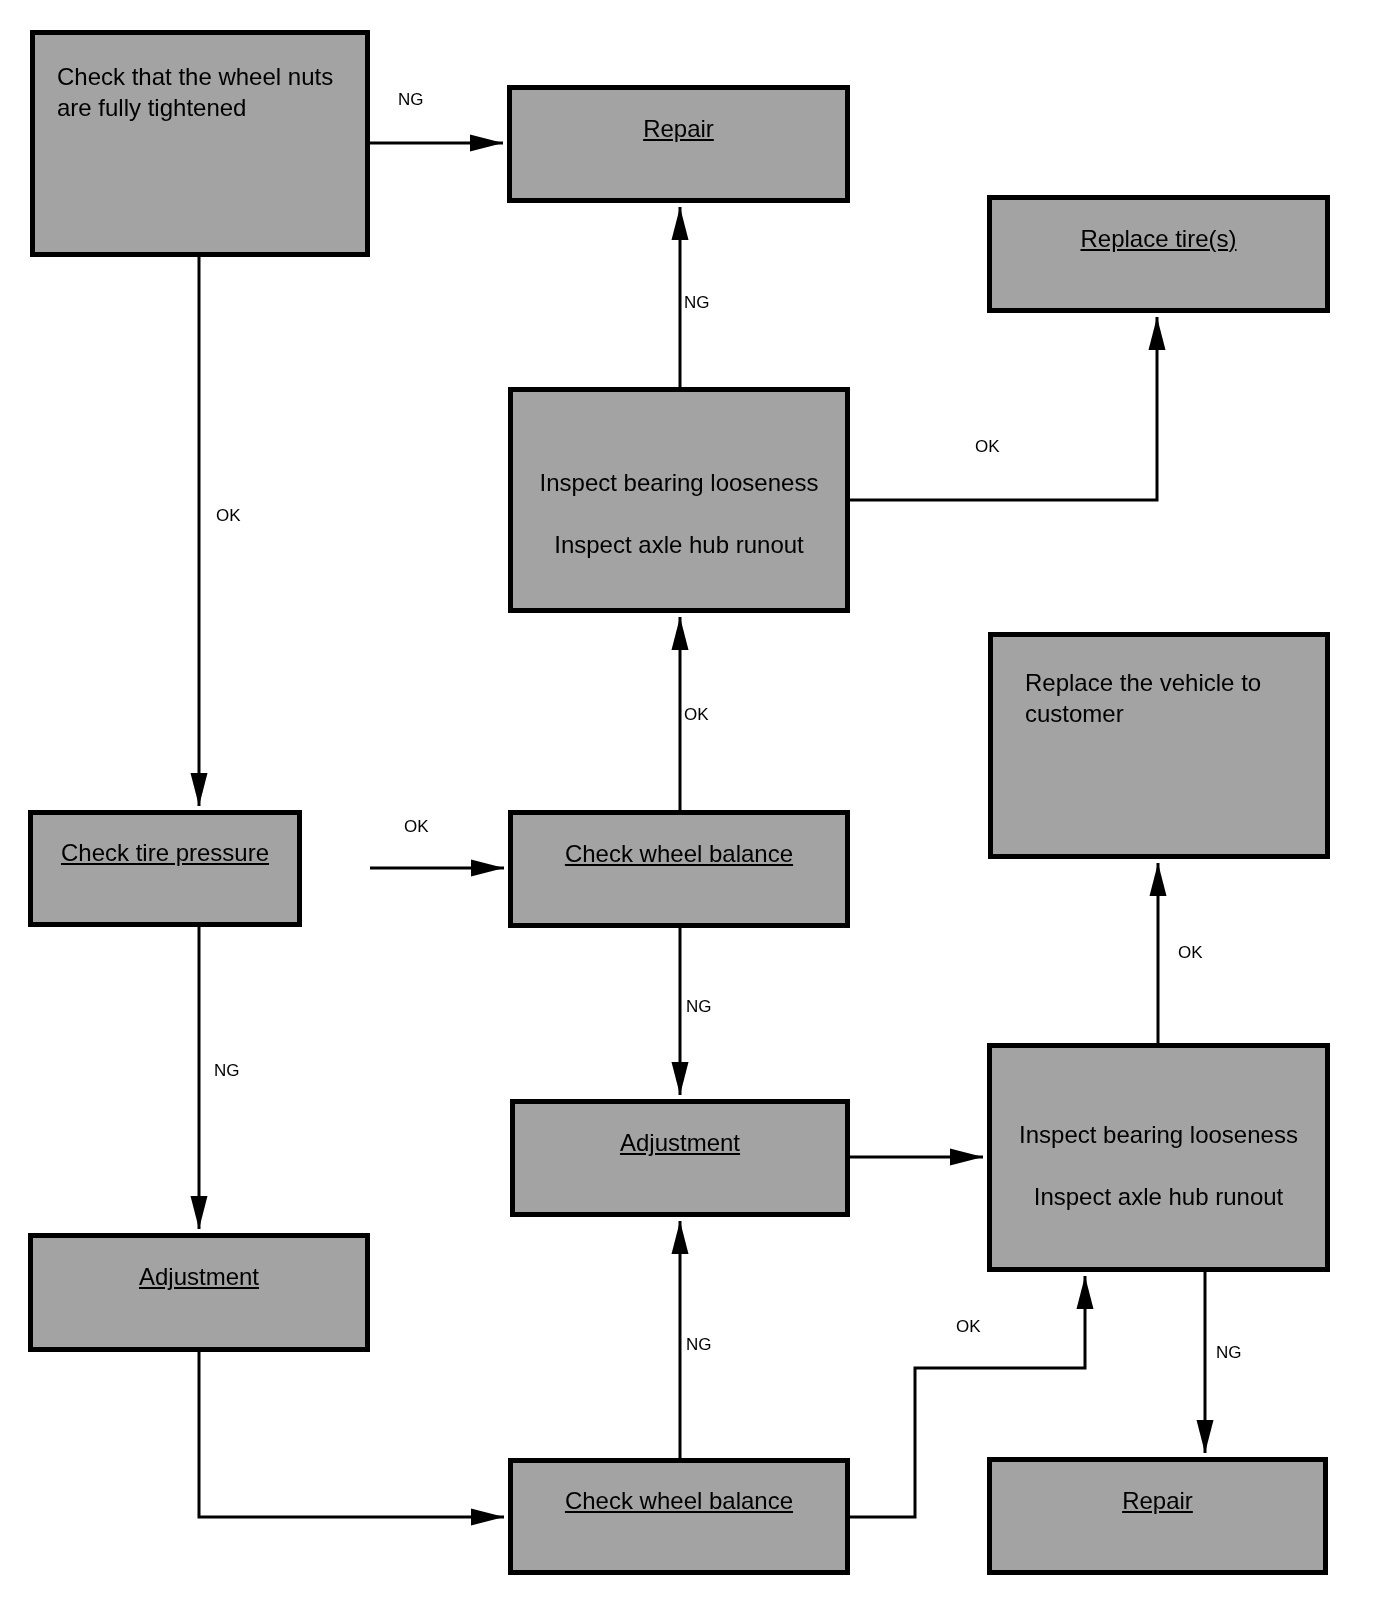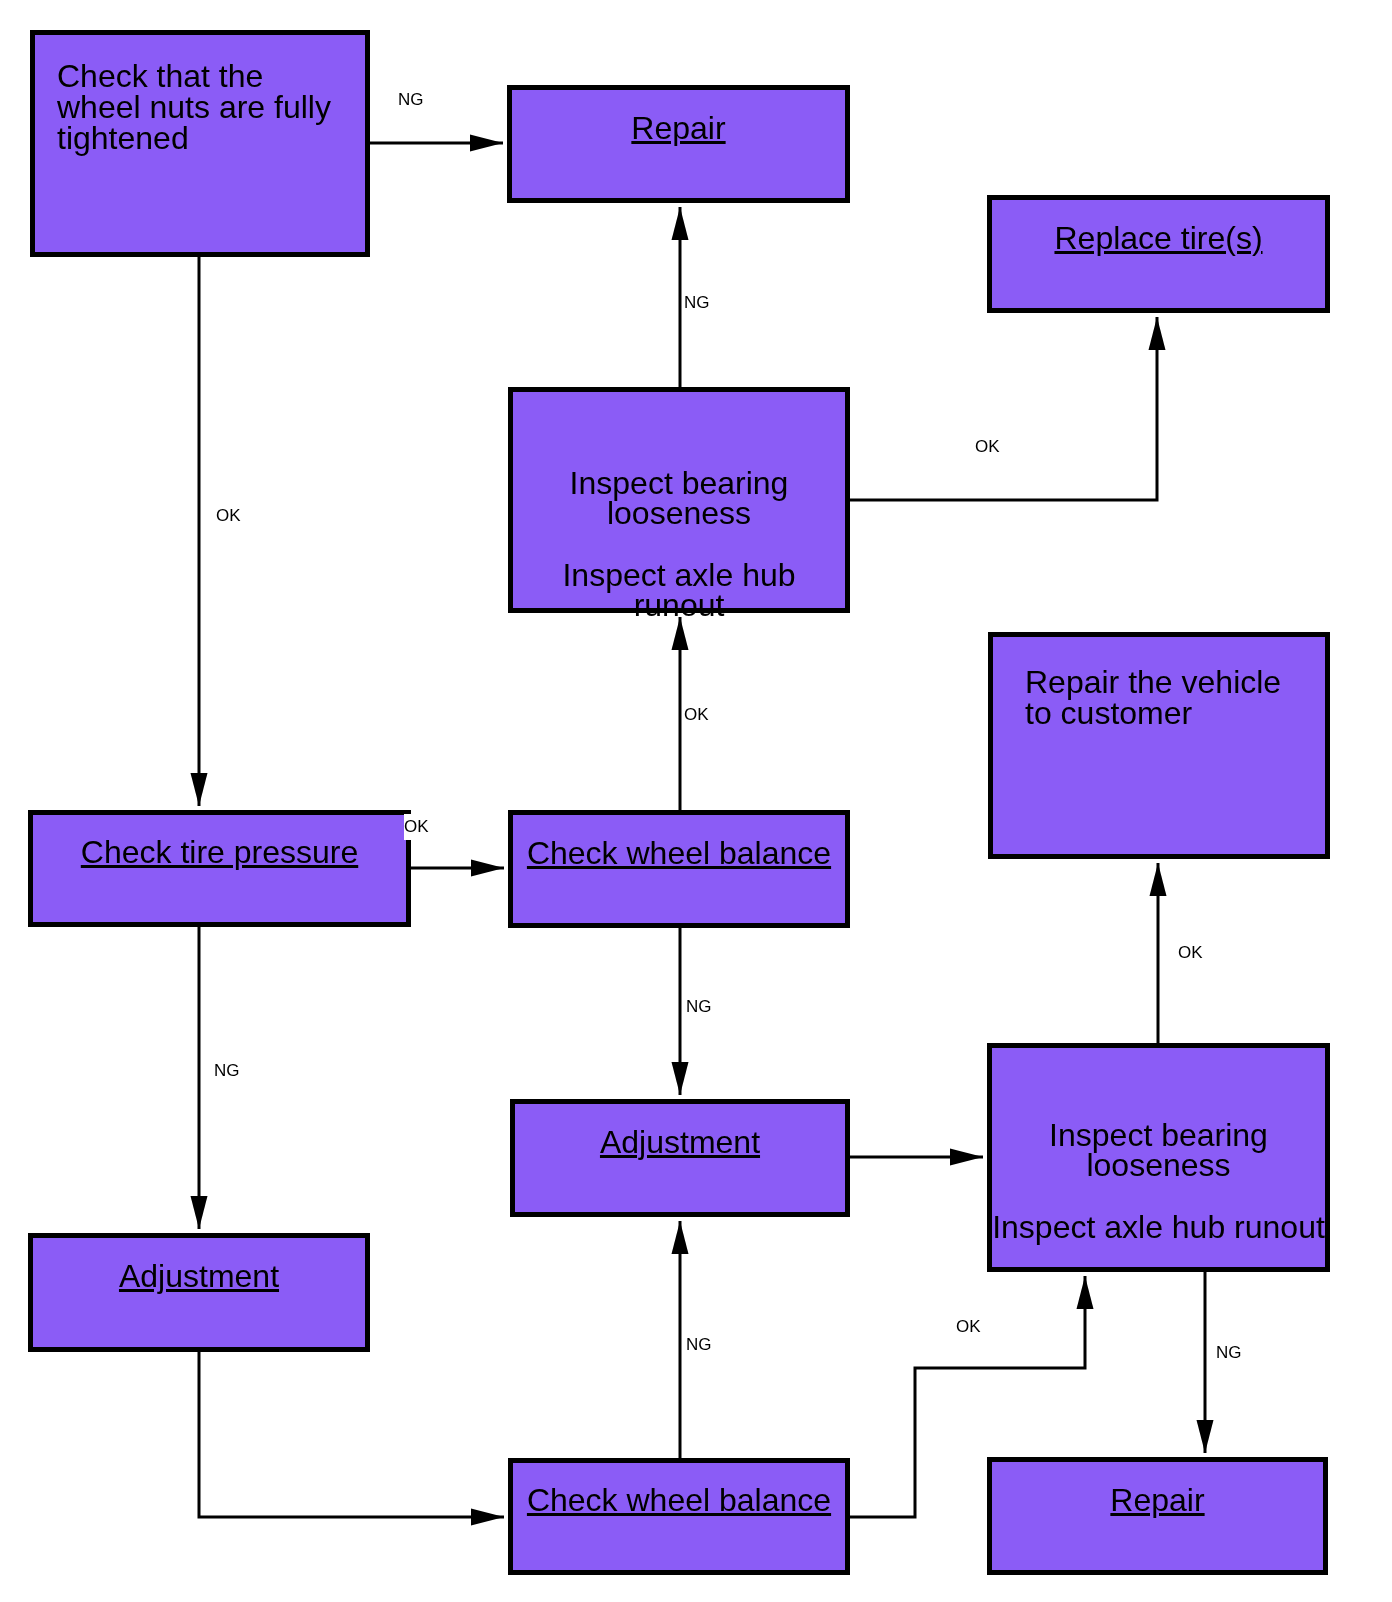--- a/index.html
+++ b/index.html
@@ -14,22 +14,22 @@
   }
   svg.connectors {
     position: absolute;
     left: 0; top: 0;
     width: 1392px; height: 1602px;
   }
   .node {
     position: absolute;
     box-sizing: border-box;
     border: 5px solid #000000;
-    background: #8b5cf6;
-    font-size: 32px;
+    background: #a3a3a3;
+    font-size: 24px;
     line-height: 31px;
   }
   .node.center {
     display: flex;
     align-items: center;
     justify-content: center;
     text-align: center;
     padding-bottom: 32px;
     text-decoration: underline;
   }
@@ -91,30 +91,30 @@
 
   <div class="node center" style="left:987px; top:195px; width:343px; height:118px;">
     <span>Replace tire(s)</span>
   </div>
 
   <div class="node twoline" style="left:508px; top:387px; width:342px; height:226px;">
     <span class="line">Inspect bearing looseness</span>
     <span class="line">Inspect axle hub runout</span>
   </div>
 
-  <div class="node center" style="left:28px; top:810px; width:383px; height:117px;">
+  <div class="node center" style="left:28px; top:810px; width:274px; height:117px;">
     <span>Check tire pressure</span>
   </div>
 
   <div class="node center" style="left:508px; top:810px; width:342px; height:118px;">
     <span>Check wheel balance</span>
   </div>
 
   <div class="node topleft pad-g" style="left:988px; top:632px; width:342px; height:227px;">
-    <span class="wrap">Repair the vehicle to customer</span>
+    <span class="wrap">Replace the vehicle to customer</span>
   </div>
 
   <div class="node center" style="left:510px; top:1099px; width:340px; height:118px;">
     <span>Adjustment</span>
   </div>
 
   <div class="node twoline" style="left:987px; top:1043px; width:343px; height:229px; padding-top:24px;">
     <span class="line">Inspect bearing looseness</span>
     <span class="line">Inspect axle hub runout</span>
   </div>

